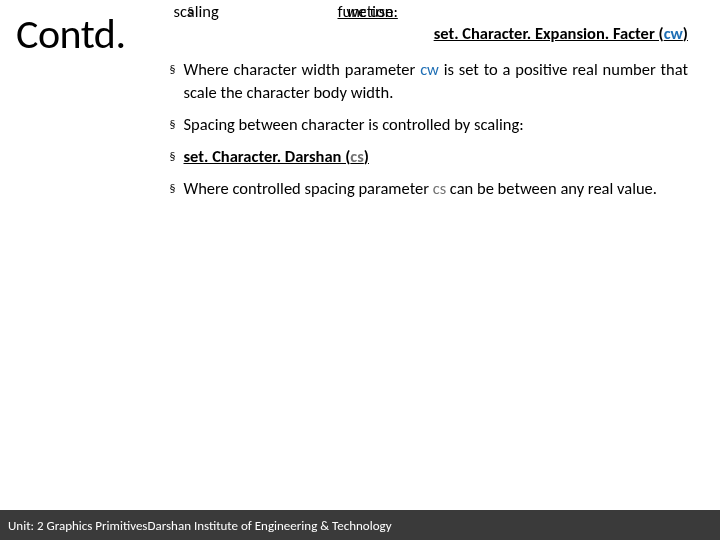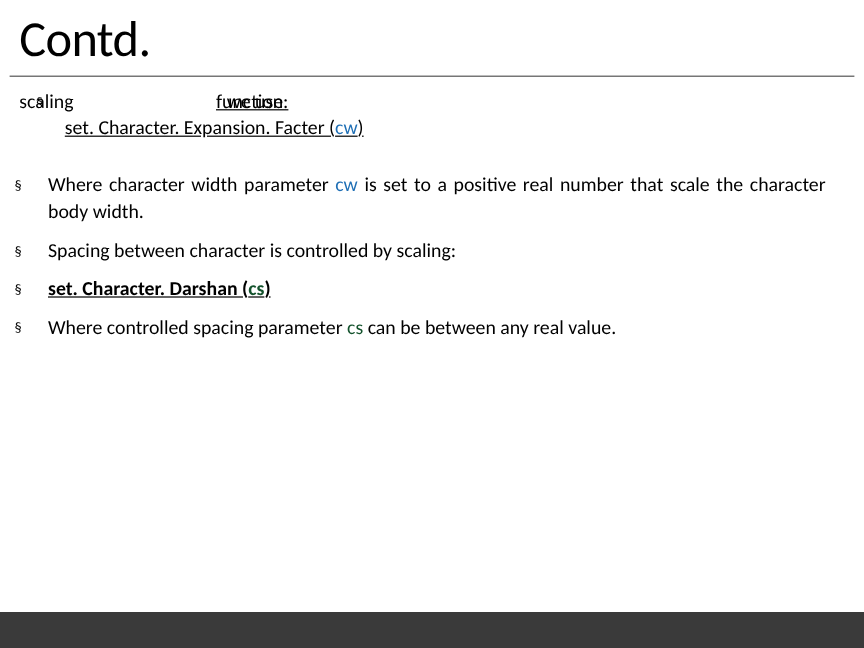--- a/index.html
+++ b/index.html
@@ -1,27 +1,27 @@
 <!DOCTYPE html>
 <html><head>
 <meta charset="utf-8">
 <style>
   * { margin: 0; padding: 0; box-sizing: border-box; }
   html, body { width: 720px; height: 540px; font-family: Calibri, "Segoe UI", Arial, sans-serif; background: #fff; color: #000; overflow: hidden; }
-  .slide { width: 720px; height: 540px; position: relative; display: flex; flex-direction: column; }
+  .slide { width: 720px; height: 540px; position: relative; display: flex; flex-direction: row; }
   .title { font-size: 42px; font-weight: 400; padding: 8px 16px 4px 16px; letter-spacing: -0.5px; }
   .rule { border: none; border-top: 1.5px solid #555; margin: 0 8px 10px 8px; }
   .content { flex: 1; padding: 0 32px 0 4px; font-size: 16.5px; line-height: 1.35; }
   .row { display: flex; margin-bottom: 10px; }
   .b { width: 22px; flex: 0 0 22px; font-size: 12px; padding-top: 4px; text-align: center; }
-  .txt { flex: 1; text-align: justify; margin-left: 14px; }
-  .fn { font-weight: 400; text-decoration: underline; margin-left: 28px; margin-bottom: 25px; }
+  .txt { flex: 1; text-align: justify; }
+  .fn { font-weight: 700; text-decoration: underline; margin-left: 28px; margin-bottom: 14px; text-align: right; }
   .ovl { position: absolute; left: 12px; font-size: 16.5px; }
   .pcw { color: #1f6fb5; }
-  .pcs { color: #14532d; }
+  .pcs { color: #737373; }
   .footer { position: absolute; bottom: 0; left: 0; right: 0; height: 30px; background: #3a3a3a; color: #fff; display: flex; align-items: center; font-size: 13px; }
   .f-left { padding-left: 8px; flex: 0 0 auto; }
   .f-mid { flex: 1; text-align: center; }
   .f-right { padding-right: 8px; flex: 0 0 auto; }
 </style>
 </head>
 <body>
 
 <div class="slide">
 
@@ -65,15 +65,17 @@
     <div class="row">
       <div class="b">§</div>
       <div class="txt">
         <span>Where controlled spacing parameter </span><span class="pcs">cs</span><span> can be between any real value.</span>
       </div>
     </div>
 
   </div>
 
   <div class="footer">
+    <div class="f-left">Unit: 2 Graphics Primitives</div>
+    <div class="f-right">Darshan Institute of Engineering &amp; Technology</div>
   </div>
 
 </div>
 
 </body></html>

